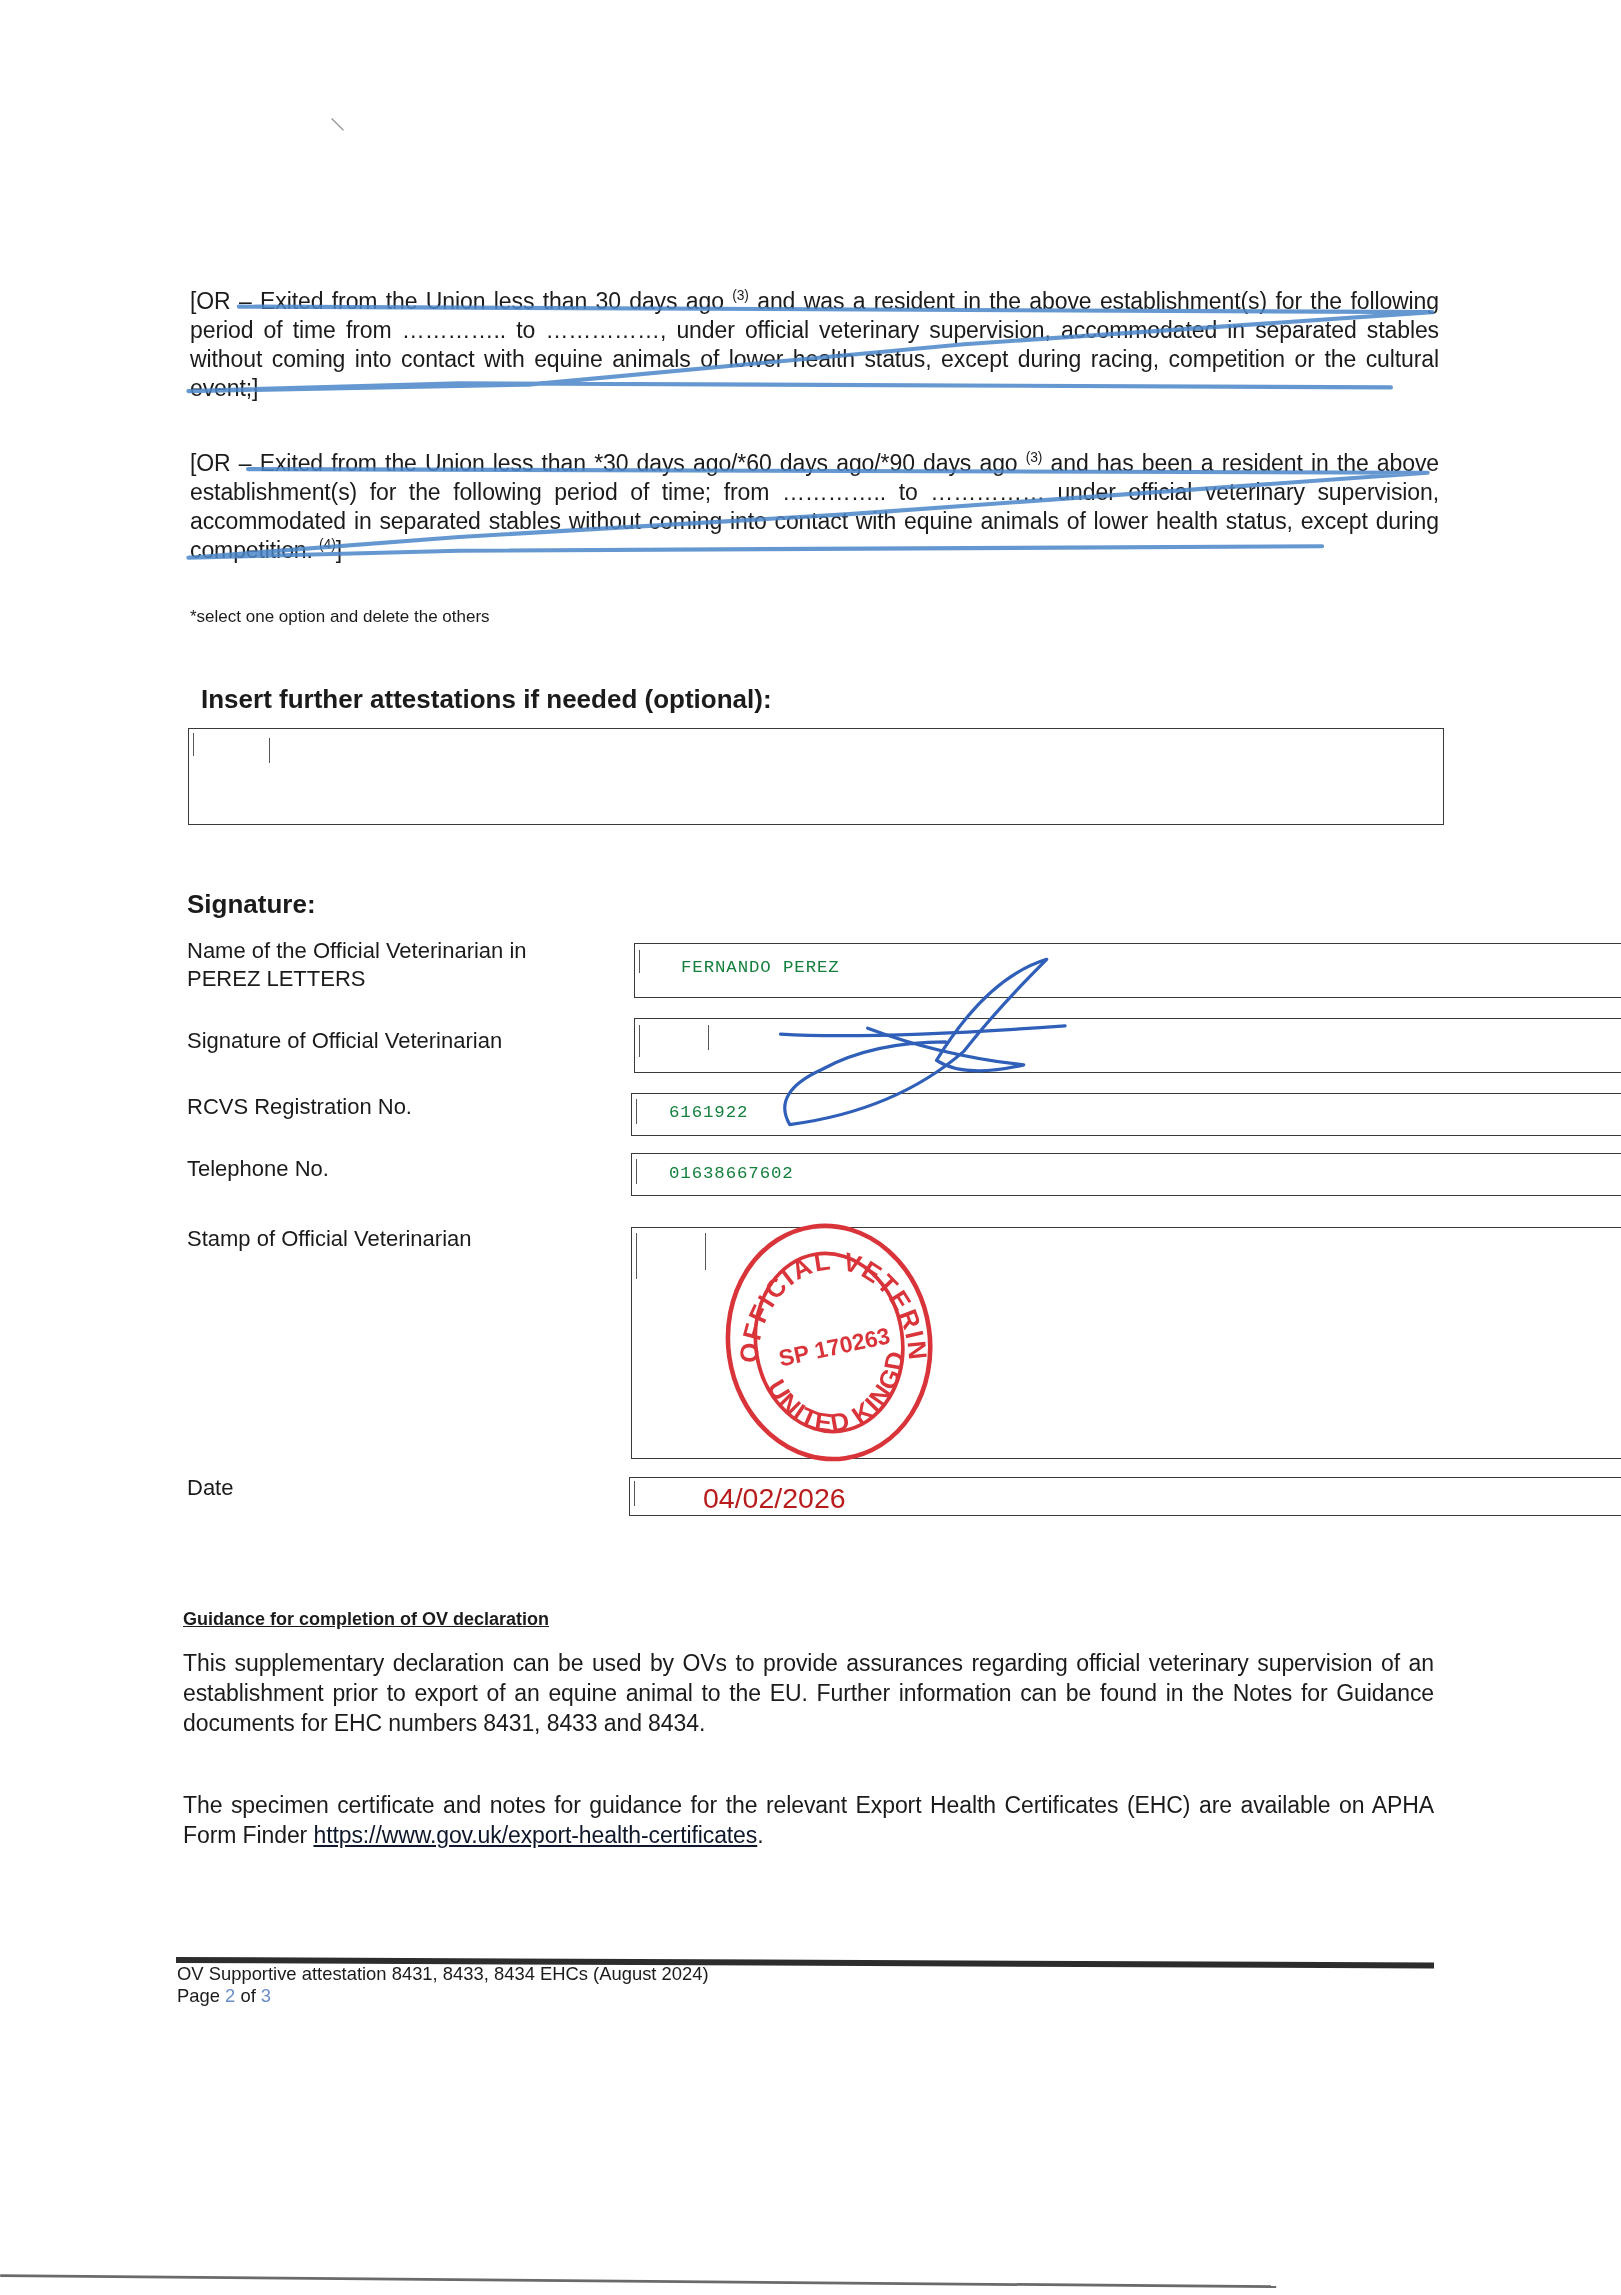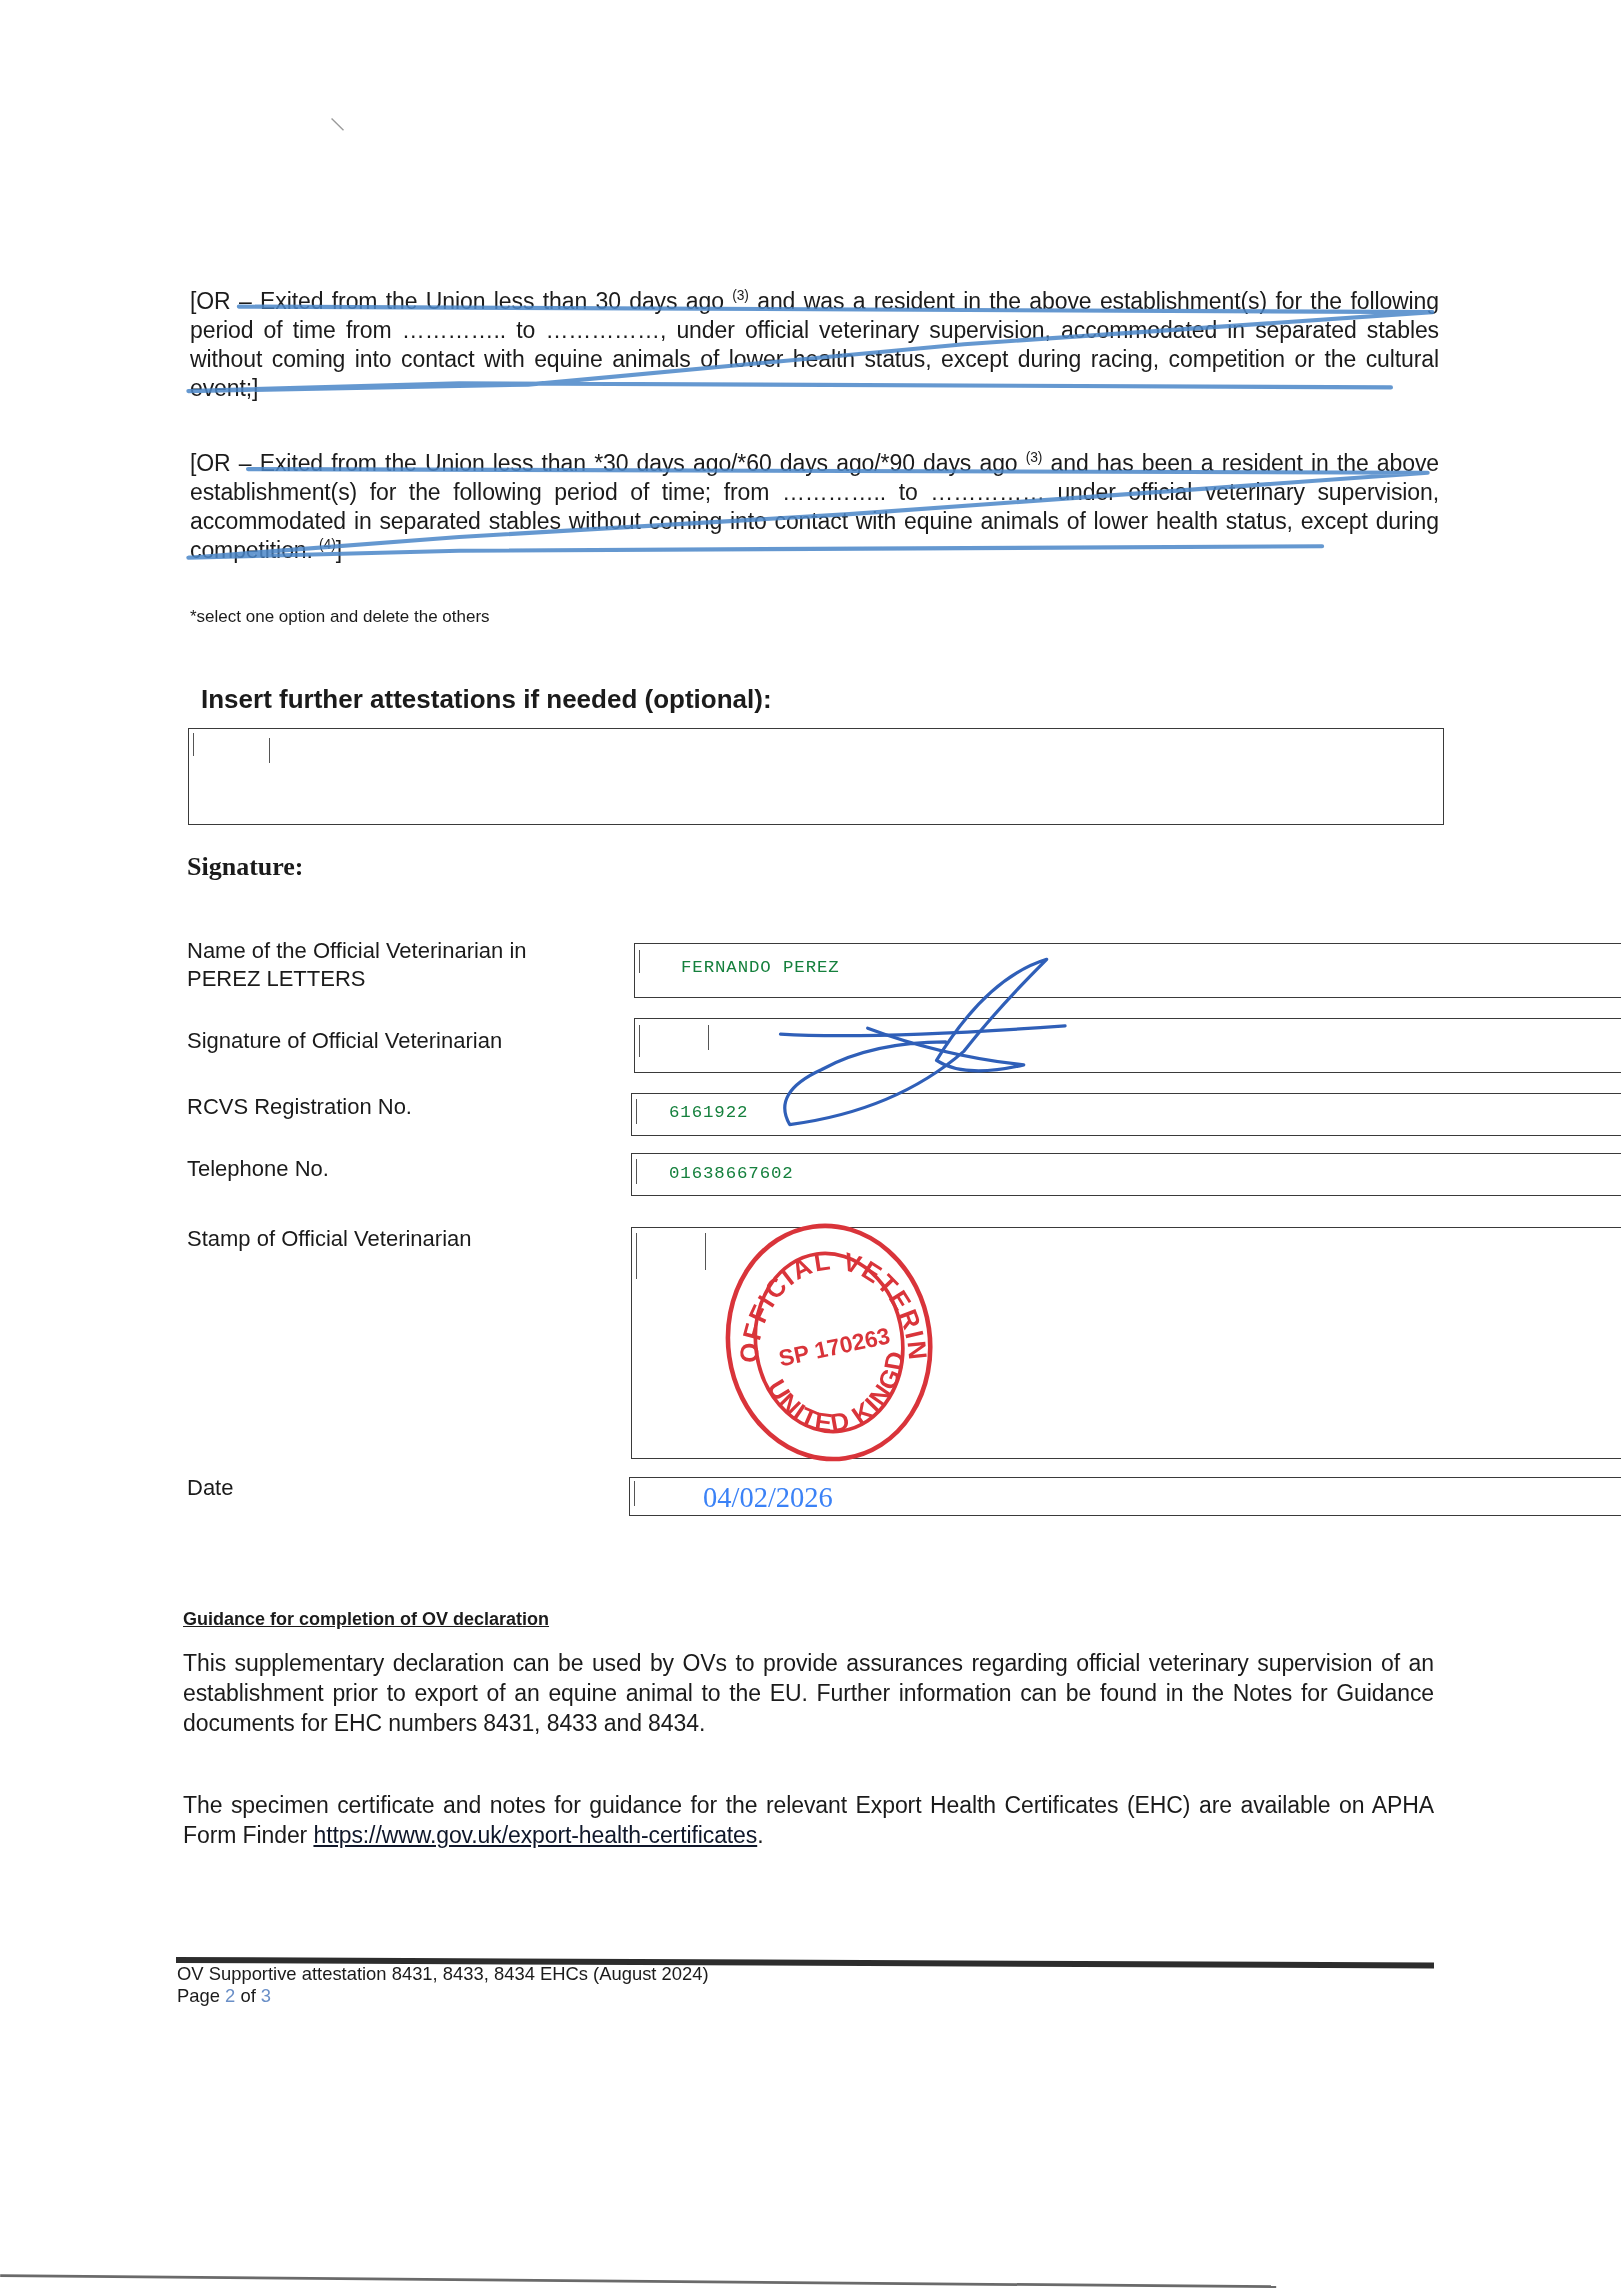--- a/index.html
+++ b/index.html
@@ -23,21 +23,21 @@
     }
     .cursor-line { position: absolute; width: 1.4px; background: #555; }
     .field-label {
       position: absolute; left: 187px; font-size: 22px; line-height: 27.5px; width: 413px;
     }
     .field-value-mono {
       position: absolute; font-family: "Liberation Mono", monospace; font-size: 17.4px; color: #15803d;
       letter-spacing: 0.9px;
     }
     .field-value-date {
-      position: absolute; font-family: Liberation Serif, serif; font-size: 28.5px; color: #3b82f6;
+      position: absolute; font-family: Liberation Sans, sans-serif; font-size: 28.5px; color: #b91c1c;
     }
     .link { color: #2e6bc0; text-decoration: underline; }
     .footer-rule { position: absolute; left: 176px; width: 1258px; height: 5.5px; background: #2d2d2d; transform: rotate(0.25deg); transform-origin: left; }
     .footer-text { position: absolute; left: 177px; font-size: 18.4px; line-height: 22px; }
     .pg-num { color: #6a8fc7; }
     svg.overlay { position: absolute; left: 0; top: 0; pointer-events: none; }
     .stamp-svg { position: absolute; }
   </style>
 </head>
 <body>
@@ -53,21 +53,21 @@
   </div>
 
   <div class="note" style="top:607px;">*select one option and delete the others</div>
 
   <div class="heading-b" style="left:201px; top:684px;">Insert further attestations if needed (optional):</div>
   <div class="box" style="left:188px; top:728px; width:1254px; height:95px;">
     <div class="cursor-line" style="left:3.7px; top:3.7px; height:23px;"></div>
     <div class="cursor-line" style="left:80px; top:9.2px; height:25px;"></div>
   </div>
 
-  <div class="heading-b" style="left:187px; top:852px;font-family:Liberation Serif, serif;">Signature:</div>
+  <div class="heading-b" style="left:187px; top:889px;">Signature:</div>
 
   <div class="field-label" style="top:937px;">Name of the Official Veterinarian in PEREZ LETTERS</div>
   <div class="box" style="left:634px; top:943px; width:1263px; height:53px;">
     <div class="cursor-line" style="left:3.7px; top:6.4px; height:23px;"></div>
     <div class="field-value-mono" style="left:46px; top:13.8px;">FERNANDO PEREZ</div>
   </div>
 
   <div class="field-label" style="top:1027px;">Signature of Official Veterinarian</div>
   <div class="box" style="left:634px; top:1018px; width:1263px; height:53px;">
     <div class="cursor-line" style="left:3.7px; top:5.5px; height:32px;"></div>

